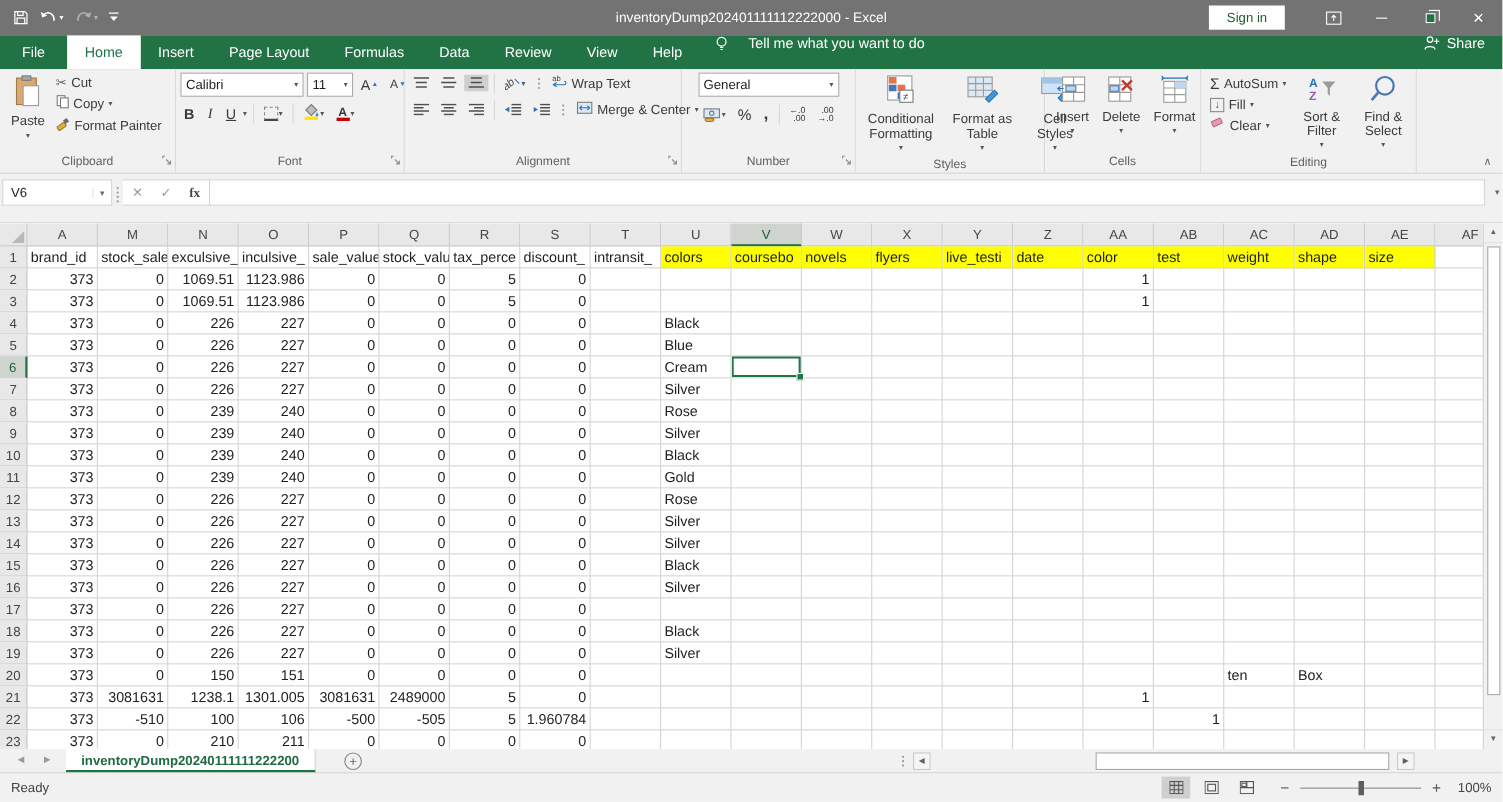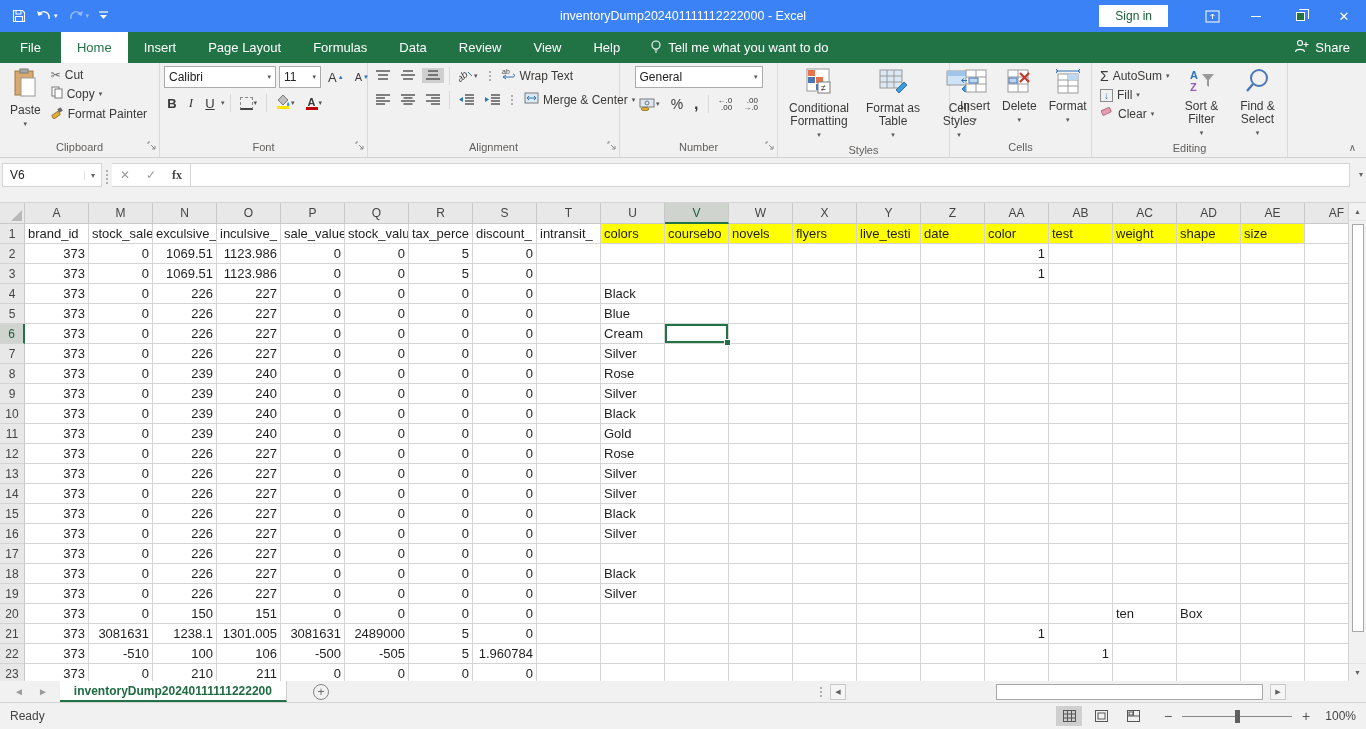--- a/index.html
+++ b/index.html
@@ -1,40 +1,40 @@
 <!DOCTYPE html>
 <html><head>
 <meta charset="utf-8">
 <style>
   * { box-sizing: border-box; margin:0; padding:0; }
   html,body { width:1366px; height:729px; overflow:hidden; font-family:"Liberation Sans", sans-serif; background:#fff; }
 
   
-  .titlebar { height:32px; background:#3b82f6; display:flex; align-items:center; position:relative; color:#fff; }
+  .titlebar { height:32px; background:#737373; display:flex; align-items:center; position:relative; color:#fff; }
   .qat { display:flex; align-items:center; gap:10px; padding-left:12px; }
   .qat .qbtn { display:flex; align-items:center; gap:2px; cursor:pointer; }
   .qat svg { display:block; }
   .dim { opacity:.45; }
   .tiny-arrow { font-size:7px; color:#fff; }
   .title-text { position:absolute; left:0; right:0; text-align:center; font-size:12.5px; color:#fff; pointer-events:none; }
   .tb-right { margin-left:auto; display:flex; align-items:center; height:100%; }
   .signin { background:#fff; color:#185c37; font-size:12px; padding:4px 16px; margin-right:22px; cursor:pointer; border:none; }
   .winbtn { width:44px; height:100%; display:flex; align-items:center; justify-content:center; cursor:pointer; }
   .min-glyph { width:10px; height:1px; background:#fff; }
   .restore-glyph { width:9px; height:9px; border:1px solid #fff; position:relative; background:#217346; }
   .restore-glyph::before { content:""; position:absolute; left:2px; top:-4px; width:9px; height:9px; border:1px solid #fff; border-bottom:none; border-left:none; }
   .close-glyph { font-size:13px; color:#fff; }
 
   
   .tabrow { height:31px; background:#217346; display:flex; align-items:stretch; color:#fff; font-size:13px; }
   .rtab { display:flex; align-items:center; padding:0 16px; cursor:pointer; }
   .rtab.file { padding:0 20px; }
   .rtab.active { background:#fff; color:#217346; }
-  .tellme { display:flex; align-items:center; gap:6px; padding:0 14px; cursor:pointer; }
-  .share { margin-left:auto; display:flex; align-items:center; gap:6px; padding:0 16px; cursor:pointer; }
+  .tellme { display:flex; align-items:flex-start; gap:18px; padding:0 14px; cursor:pointer; }
+  .share { margin-left:auto; display:flex; align-items:flex-start; gap:6px; padding:0 16px; cursor:pointer; }
 
   
   .ribbon { height:95px; background:#f1f1f1; border-bottom:1px solid #d2d0ce; display:flex; position:relative; font-size:12px; color:#3b3a39; }
   .rgroup { position:relative; border-right:1px solid #dadada; display:flex; flex-direction:column; padding:3px 4px 0 4px; }
   .rg-body { flex:1; display:flex; align-items:flex-start; }
   .rg-label { height:17px; line-height:15px; text-align:center; font-size:11px; color:#605e5c; }
   .launcher { position:absolute; right:2px; bottom:3px; cursor:pointer; }
   .bigbtn { display:flex; flex-direction:column; align-items:center; justify-content:flex-start; padding:2px 6px; cursor:pointer; text-align:center; line-height:13px; }
   .bigbtn .blabel { margin-top:3px; }
   .dd { font-size:7px; color:#555; }

